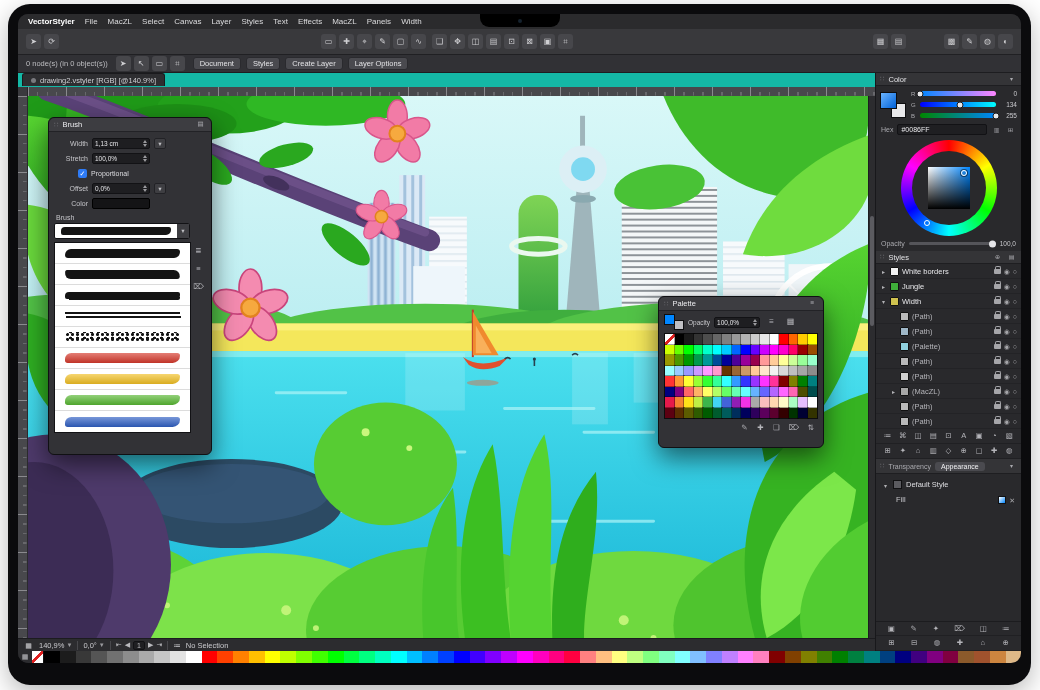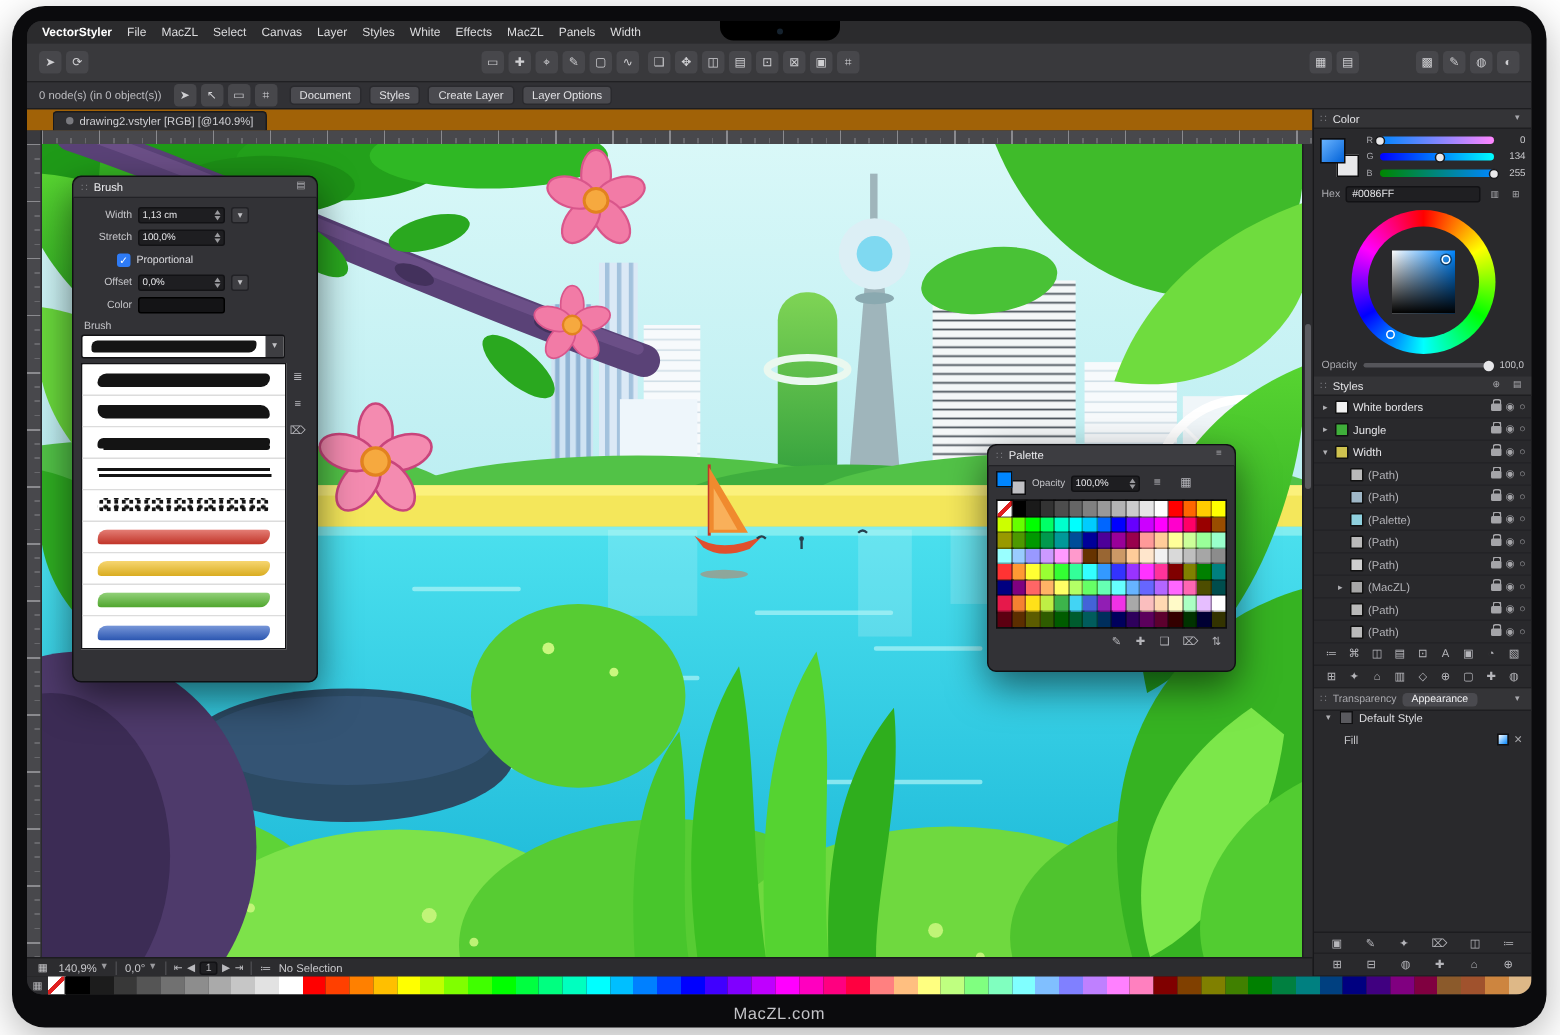--- a/index.html
+++ b/index.html
@@ -28,21 +28,21 @@
 
 .contextrow{height:18px;background:#313135;border-bottom:1px solid #1d1d20;display:flex;align-items:center;padding:0 8px;gap:8px;flex:0 0 auto}
 .ctx-status{color:#bdbdc1;font-size:7.5px;white-space:nowrap}
 .ctx-icons{display:flex;gap:3px}
 .ctx-buttons{display:flex;gap:5px}
 .btn{height:13px;padding:0 6px;border-radius:3px;background:#4a4a4f;color:#e2e2e5;font-size:7.5px;display:inline-flex;align-items:center;border:1px solid #2a2a2e}
 
 
 .main{flex:1;display:flex;min-height:0}
 .left-region{flex:1;display:flex;flex-direction:column;min-width:0}
-.tabrow{height:14px;background:#a16207;display:flex;align-items:center;padding-left:17px;flex:0 0 auto}
+.tabrow{height:14px;background:#14b8a6;display:flex;align-items:flex-start;padding-left:4px;flex:0 0 auto}
 .tab{height:13px;background:#2e2e31;border:1px solid #1a1a1d;border-bottom:none;border-radius:3px 3px 0 0;display:flex;align-items:center;gap:4px;padding:0 8px;color:#cfcfd3;font-size:7.5px}
 .tab-dot{width:5px;height:5px;border-radius:50%;background:#7a7a7f}
 .rulerh{height:9px;display:flex;flex:0 0 auto}
 .ruler-corner{width:10px;background:#3a3a3e;border-right:1px solid #27272a}
 .ruler-ticks-h{flex:1;background-color:#48484c;background-image:repeating-linear-gradient(90deg,#8a8a8e 0 1px,transparent 1px 38px),repeating-linear-gradient(90deg,#68686c 0 1px,transparent 1px 9.5px);background-size:100% 100%,100% 40%;background-position:0 0,0 100%;background-repeat:repeat-x}
 .canvas-wrap{flex:1;display:flex;min-height:0}
 .rulerv{width:10px;background-color:#48484c;background-image:repeating-linear-gradient(180deg,#8a8a8e 0 1px,transparent 1px 38px),repeating-linear-gradient(180deg,#68686c 0 1px,transparent 1px 9.5px);background-size:100% 100%,40% 100%;background-position:0 0,100% 0;background-repeat:repeat-y;border-right:1px solid #2a2a2d}
 .canvas{flex:1;position:relative;overflow:hidden;background:#c6f1f4}
 .canvas svg{position:absolute;inset:0;width:100%;height:100%}
 .vscroll{width:7px;background:#2c2c2f;border-left:1px solid #1d1d20;position:relative}
@@ -112,21 +112,21 @@
 .ic{font-size:7px;color:#a5a5a9;line-height:1}
 .ic-lock{position:relative;width:7px;height:5px;background:#a5a5a9;border-radius:1px;display:inline-block}
 .ic-lock::before{content:"";position:absolute;left:1.5px;top:-3px;width:4px;height:3px;border:1px solid #a5a5a9;border-bottom:0;border-radius:2px 2px 0 0}
 
 
 .strip-row{height:15px;display:flex;align-items:center;justify-content:space-around;padding:0 4px;border-bottom:1px solid #202023}
 .strip-row .icon-btn{background:transparent;min-width:12px;height:12px;font-size:7.5px;color:#b5b5ba}
 .app-tabs{height:15px;display:flex;align-items:center;gap:4px;padding:0 4px;background:#343437;border-bottom:1px solid #1e1e21}
 .tab-inactive{font-size:7px;color:#a9a9ae}
 .tab-active{font-size:7px;color:#f0f0f2;background:#4a4a4f;border-radius:3px;padding:1px 6px}
-.app-row{height:15px;display:flex;align-items:flex-start;gap:4px;padding:0 6px;font-size:7.5px;color:#dedee2}
+.app-row{height:15px;display:flex;align-items:flex-end;gap:4px;padding:0 6px;font-size:7.5px;color:#dedee2}
 .app-row .sw{width:9px;height:9px;border:1px solid #101012;background:#5a5a5f}
 .app-row.fill{padding-left:20px;color:#c5c5c9}
 .fill-right{margin-left:auto;display:flex;align-items:center;gap:3px}
 .fill-sw{width:8px;height:8px;border:1px solid #101012;background:linear-gradient(135deg,#fff,#0086ff)}
 .rp-spacer{flex:1}
 .bottom-strip{border-top:1px solid #1c1c1f}
 
 
 .fpanel{position:absolute;background:#323236;border:1px solid #101013;border-radius:6px;box-shadow:0 10px 26px rgba(0,0,0,.55);z-index:20}
 .fp-header{height:14px;background:#3d3d41;border-bottom:1px solid #222226;border-radius:6px 6px 0 0;display:flex;align-items:center;gap:4px;padding:0 5px}
@@ -186,21 +186,21 @@
 
     <div class="menubar">
       <span class="menu-app">VectorStyler</span>
       <div class="menu-items">
             <span class="menu-item">File</span>
             <span class="menu-item">MacZL</span>
             <span class="menu-item">Select</span>
             <span class="menu-item">Canvas</span>
             <span class="menu-item">Layer</span>
             <span class="menu-item">Styles</span>
-            <span class="menu-item">White</span>
+            <span class="menu-item">Text</span>
             <span class="menu-item">Effects</span>
             <span class="menu-item">MacZL</span>
             <span class="menu-item">Panels</span>
             <span class="menu-item">Width</span>
           </div>
     </div>
     <div class="notch">
           <i class="cam"></i>
         </div>
 
@@ -1092,15 +1092,14 @@
             <span class="cs-cell" style="background: rgb(128, 0, 128);"></span>
             <span class="cs-cell" style="background: rgb(128, 0, 64);"></span>
             <span class="cs-cell" style="background: rgb(139, 90, 43);"></span>
             <span class="cs-cell" style="background: rgb(160, 82, 45);"></span>
             <span class="cs-cell" style="background: rgb(205, 133, 63);"></span>
             <span class="cs-cell" style="background: rgb(222, 184, 135);"></span>
           </div>
     </div>
 
   </div>
-  <div class="watermark">MacZL.com</div>
  </div>
 </div>
 
 </body></html>

